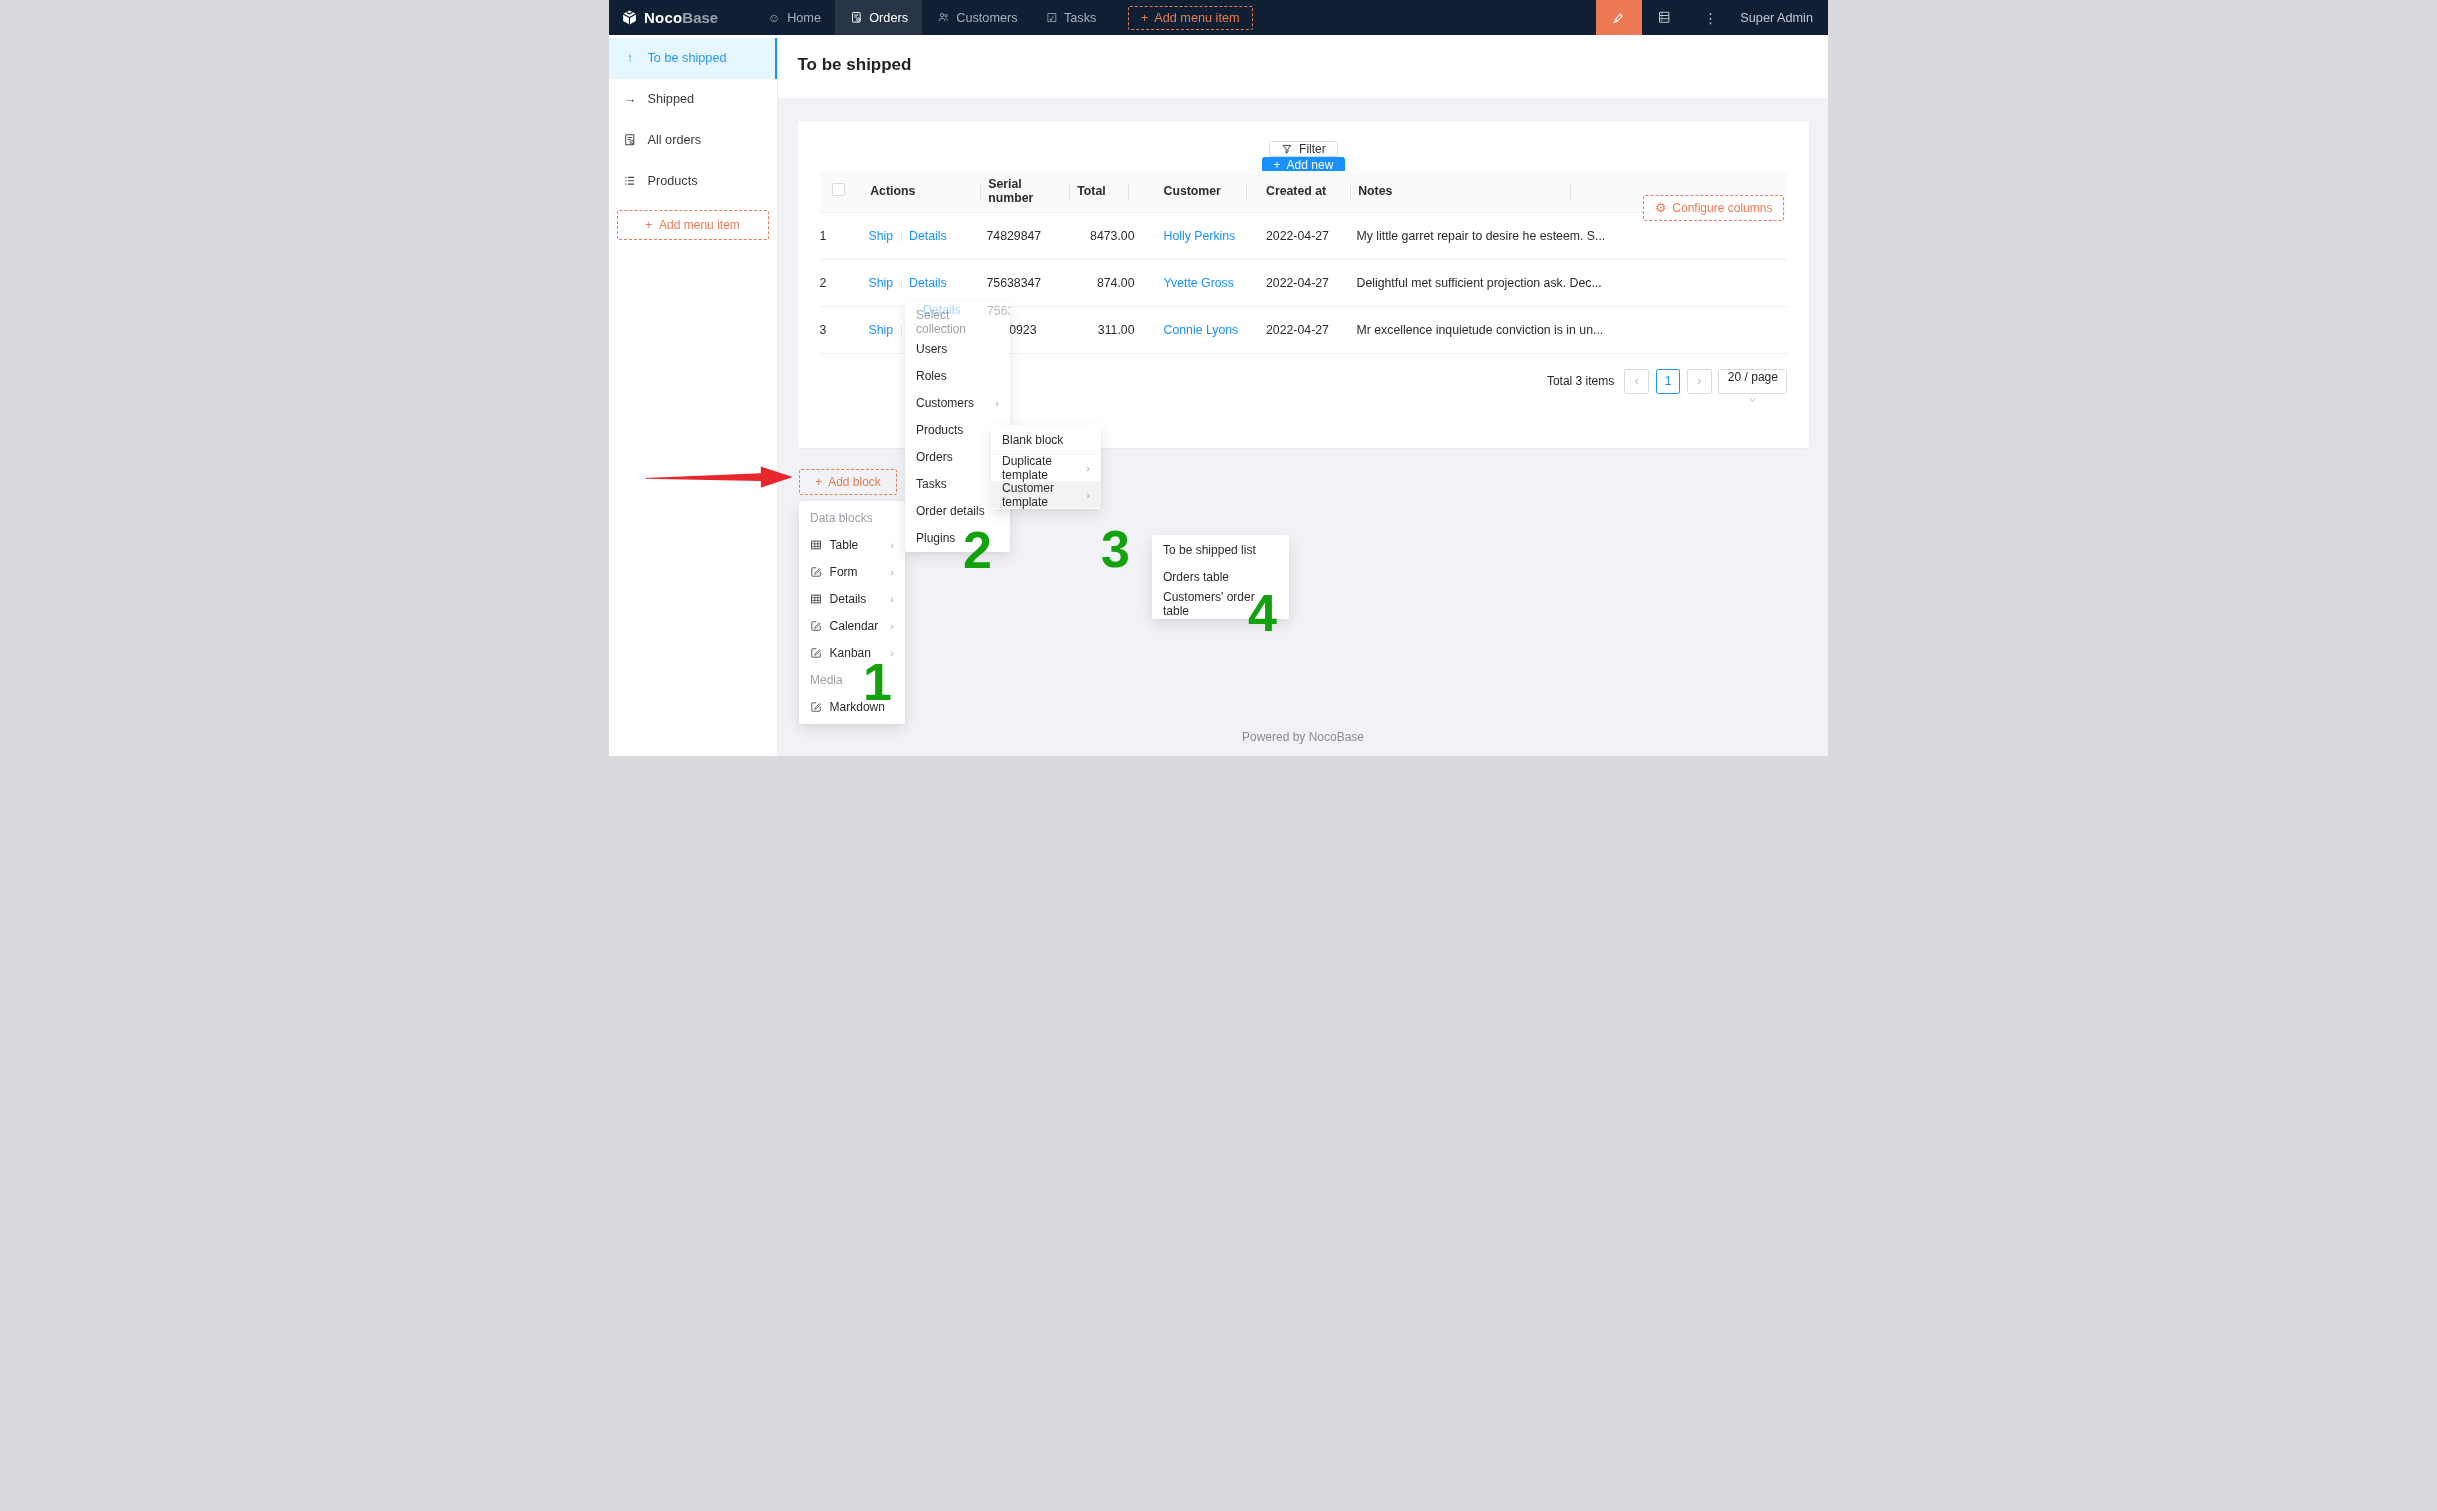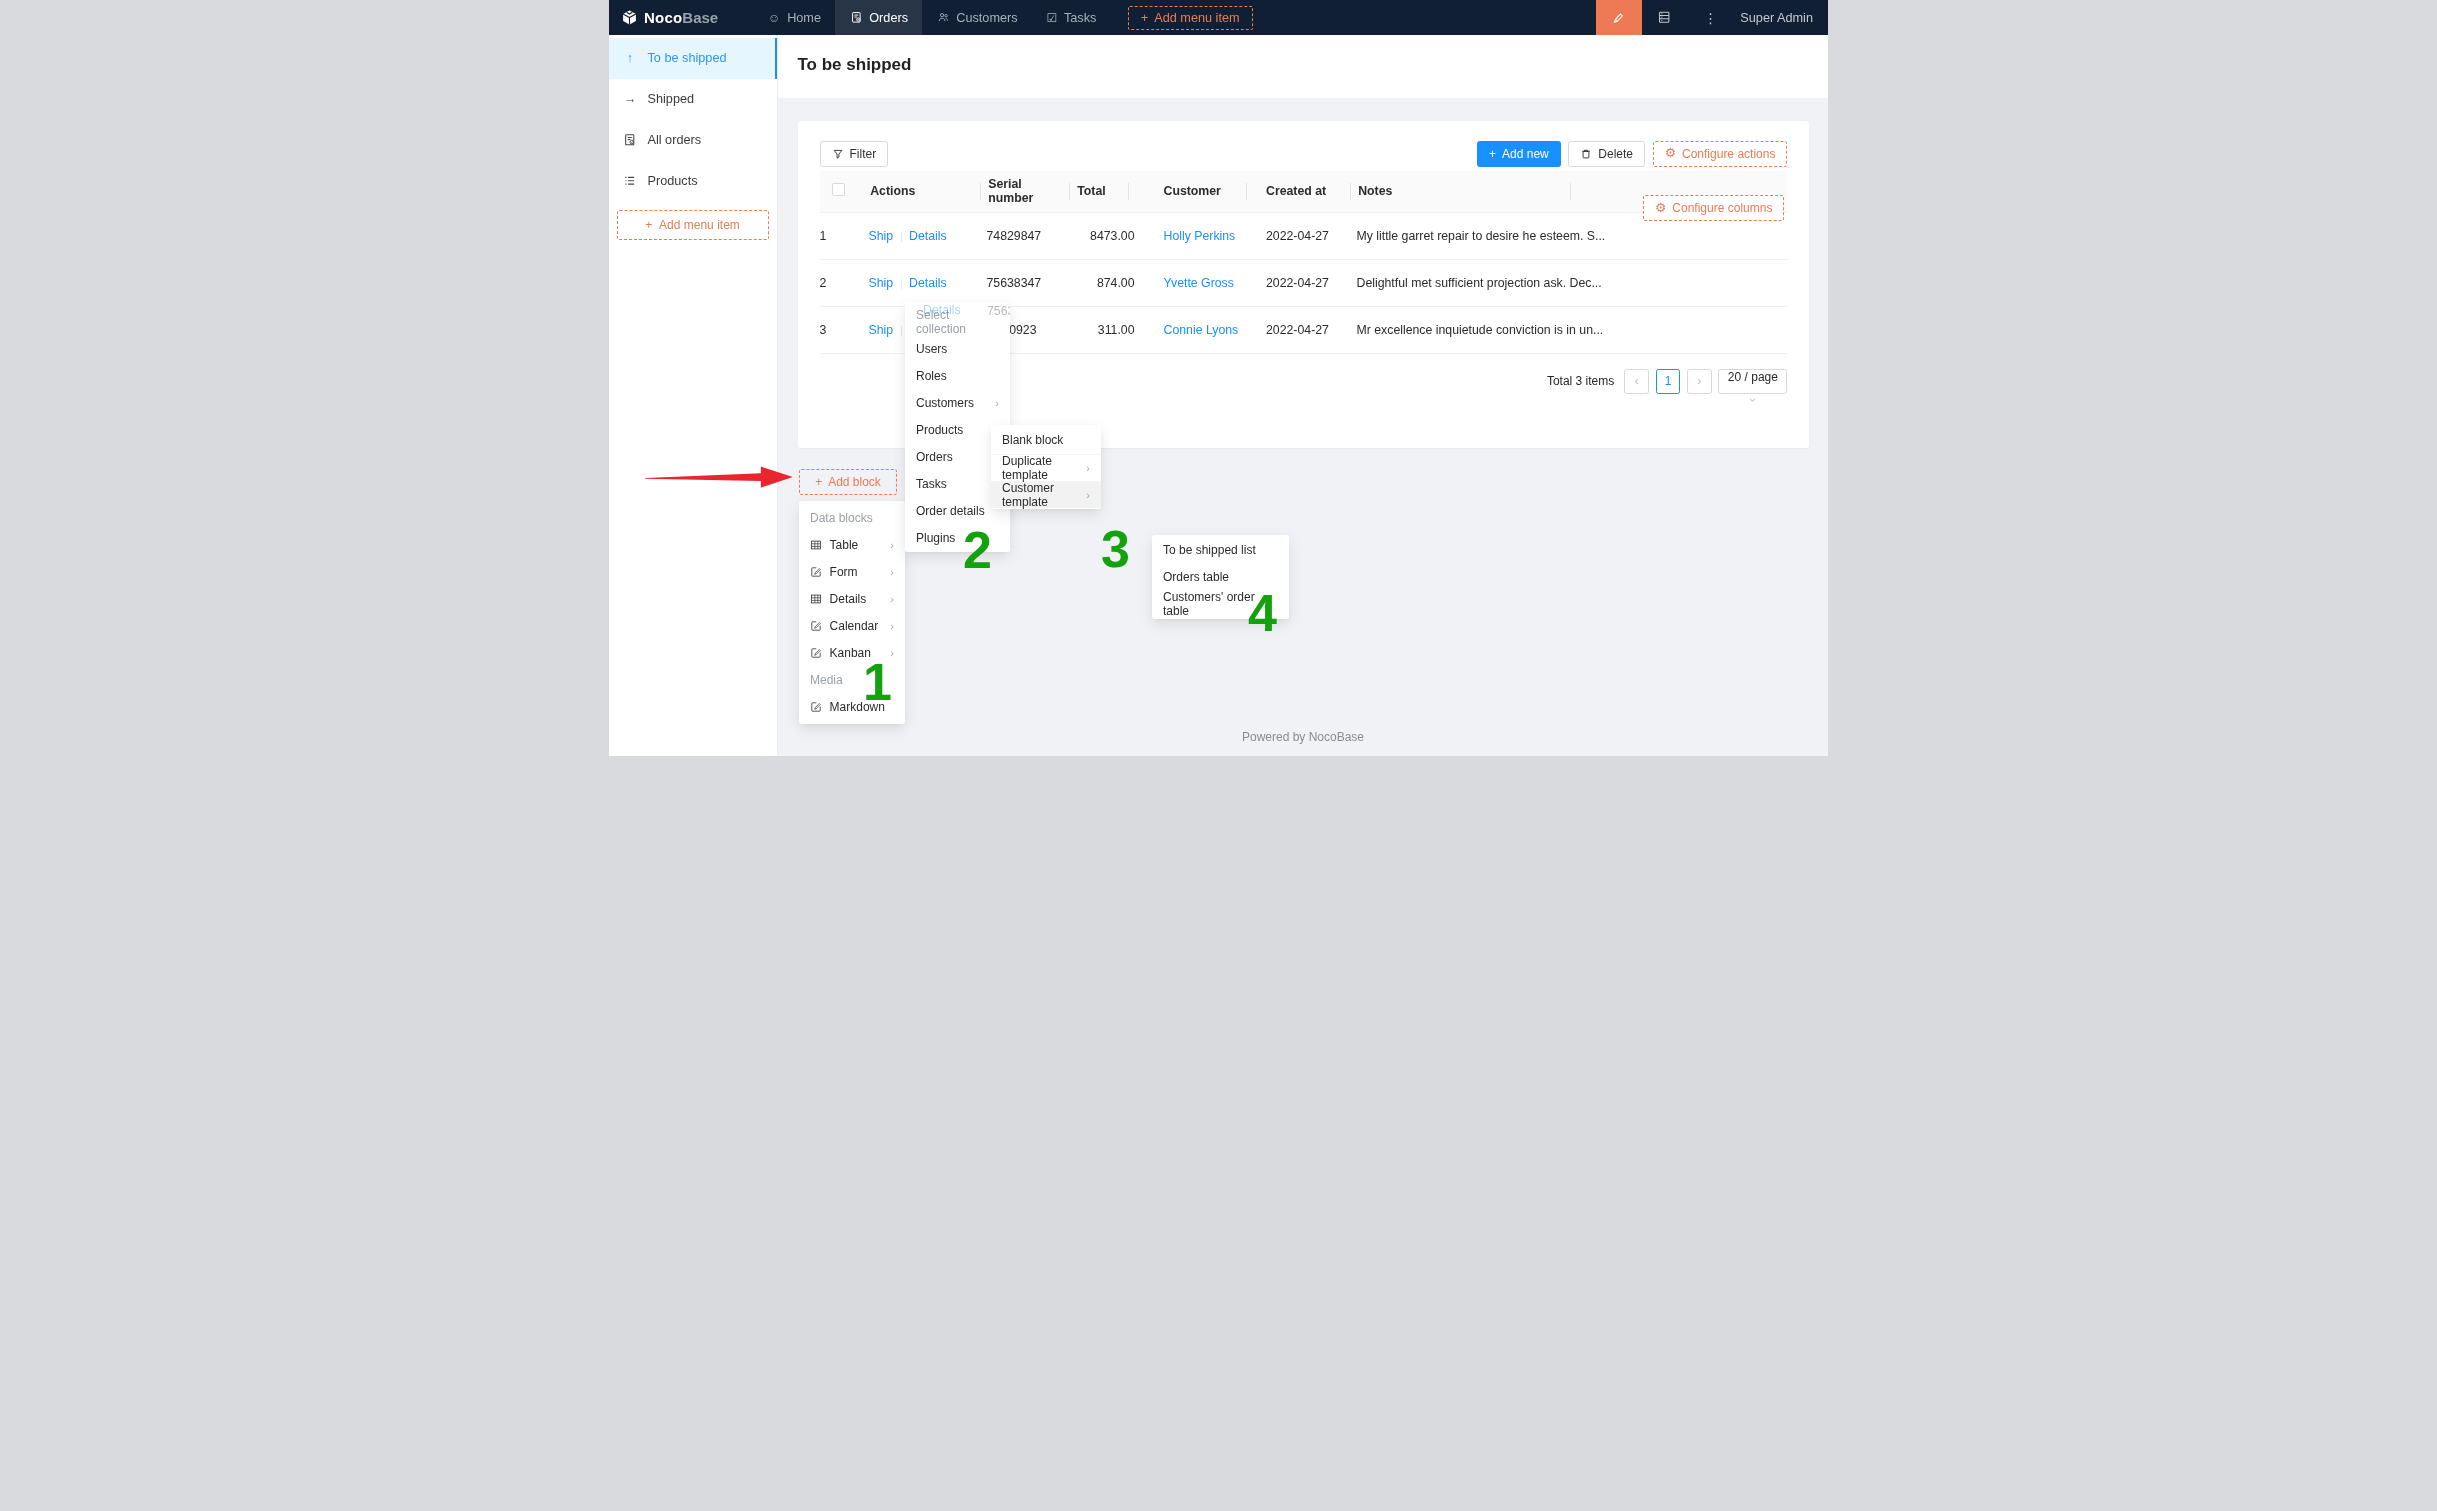--- a/index.html
+++ b/index.html
@@ -41,21 +41,21 @@
 
   
   .main { position:absolute; top:35px; left:169px; right:0; bottom:0; }
   .page-header { height:63px; background:#ffffff; padding:20px 0 0 19.5px; box-shadow:0 0.8px 1.7px rgba(0,0,0,0.03); }
   .page-title { font-size:17px; font-weight:600; color:#222; }
   .content { position:absolute; top:63px; left:0; right:0; bottom:0; background:#f0f2f5; }
 
   .card { margin:23px 18.6px 0 19.5px; height:327px; background:#ffffff; border-radius:2.5px;
           box-shadow:0 0.8px 1.7px rgba(0,0,0,0.04); padding:19.5px 22px; }
 
-  .toolbar { display:flex; align-items:center; height:26px; }
+  .toolbar { display:flex; align-items:center; height:26px;flex-direction:column; }
   .btn { display:inline-flex; align-items:center; gap:6px; height:26px; padding:0 11px;
          background:#fff; border:0.8px solid #d9d9d9; border-radius:2.5px; font-size:12px;
          color:#303030; cursor:pointer; }
   .btn-primary { background:#1890ff; border-color:#1890ff; color:#fff; }
   .btn-dashed-orange { border:0.8px dashed #ed7a55; color:#ed7a55; }
   .toolbar .spacer { flex:1; }
   .toolbar .btn + .btn { margin-left:7.6px; }
   .gear { font-size:12.7px; line-height:1; }
 
   

